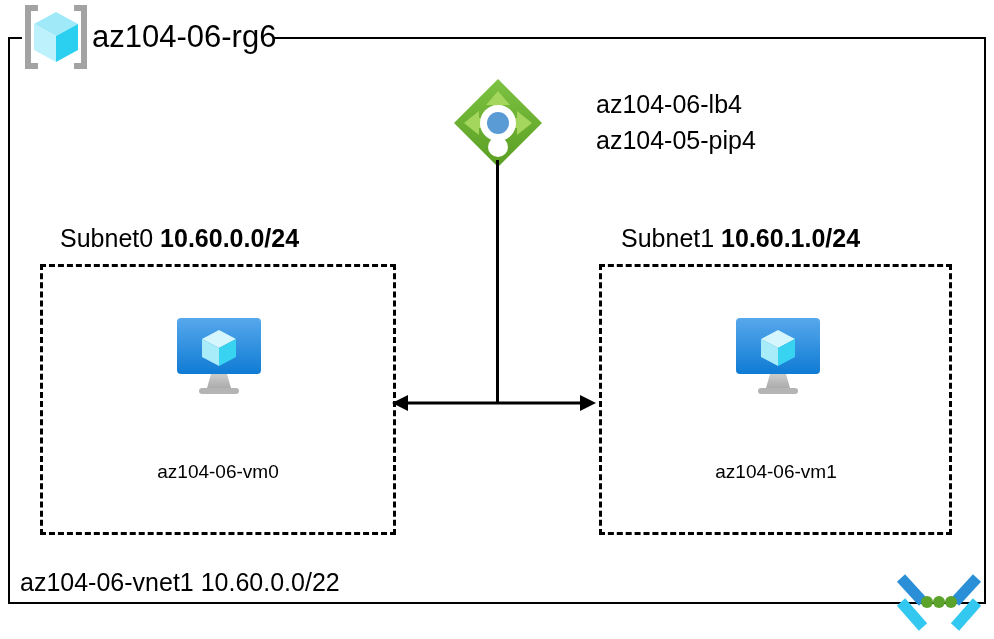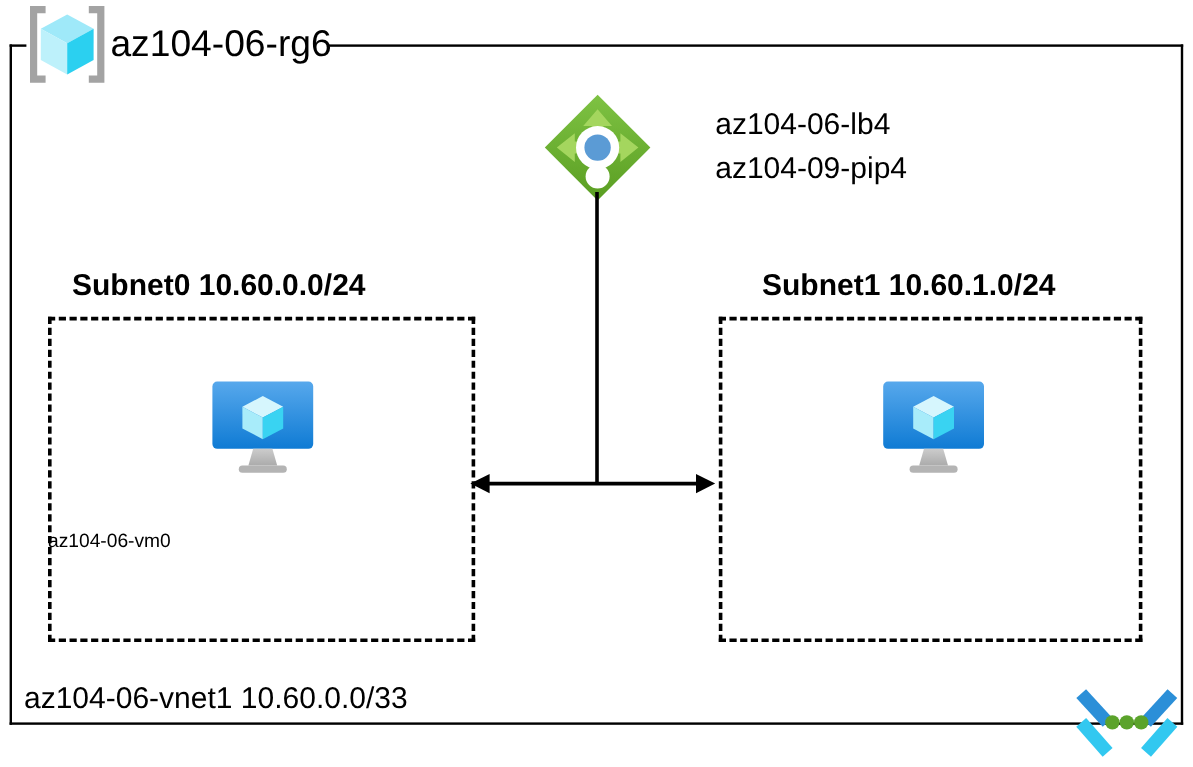--- a/index.html
+++ b/index.html
@@ -109,24 +109,24 @@
   }
 
   
   .subnet-title {
     position: absolute;
     font-size: 25px;
     line-height: 32px;
     white-space: nowrap;
     color: #000000;
   }
-  .subnet-title .name { font-weight: bold; }
+  .subnet-title .name { font-weight: normal; }
   .subnet-title .cidr { font-weight: bold; }
   #subnet0-title { left: 60px; top: 222px; }
-  #subnet1-title { left: 635px; top: 222px; }
+  #subnet1-title { left: 621px; top: 222px; }
 
   
   .subnet-box {
     position: absolute;
     border: 3px dashed #000000;
     box-sizing: border-box;
     background: transparent;
   }
   #subnet0-box { left: 40px;  top: 264px; width: 356px; height: 271px; }
   #subnet1-box { left: 599px; top: 264px; width: 353px; height: 271px; }
@@ -136,23 +136,25 @@
     position: absolute;
     width: 90px;
     height: 80px;
   }
   #vm0-icon { left: 174px; top: 316px; }
   #vm1-icon { left: 733px; top: 316px; }
 
   .vm-labels {
     position: absolute;
     width: 356px;
-    font-size: 16px;
+    text-align: center;
+    font-size: 19px;
     line-height: 36px;
     color: #000000;
+    margin-top: 20px;
   }
   #vm0-labels { left: 40px;  top: 434px; }
   #vm1-labels { left: 598px; top: 434px; }
 
   
   .link-arrow {
     position: absolute;
     left: 390px;
     top: 388px;
     width: 208px;
@@ -223,21 +225,21 @@
       <rect x="42" y="46" width="8" height="22" fill="#ffffff"></rect>
       <circle cx="46" cy="70" r="10" fill="#ffffff"></circle>
 
       <circle cx="46" cy="46" r="18" fill="#ffffff"></circle>
       <circle cx="46" cy="46" r="11" fill="#5b9bd5"></circle>
     </svg>
   </div>
 
   <div class="lb-labels">
     <div>az104-06-lb4</div>
-    <div>az104-09-pip4</div>
+    <div>az104-05-pip4</div>
   </div>
 
   <div class="lb-stem"></div>
 
   <div class="subnet-title" id="subnet0-title">
     <span class="name">Subnet0</span>
     <span class="cidr">10.60.0.0/24</span>
   </div>
 
   <div class="subnet-title" id="subnet1-title">
@@ -291,31 +293,32 @@
       <polygon points="28,23 45,32 45,50 28,41" fill="#a8ecfa"></polygon>
       <polygon points="62,23 62,41 45,50 45,32" fill="#39d3f2"></polygon>
     </svg>
   </div>
 
   <div class="vm-labels" id="vm0-labels">
     <div>az104-06-vm0</div>
   </div>
 
   <div class="vm-labels" id="vm1-labels">
+    <div>az104-06-vm1</div>
   </div>
 
   <div class="link-arrow">
     <svg viewBox="0 0 208 30" width="208" height="30">
       <line x1="14" y1="15" x2="194" y2="15" stroke="#000000" stroke-width="3"></line>
       <polygon points="2,15 18,7 18,23" fill="#000000"></polygon>
       <polygon points="206,15 190,7 190,23" fill="#000000"></polygon>
     </svg>
   </div>
 
-  <div class="vnet-label">az104-06-vnet1 10.60.0.0/33</div>
+  <div class="vnet-label">az104-06-vnet1 10.60.0.0/22</div>
 
   <div class="vnet-icon">
     <svg viewBox="0 0 92 62" width="92" height="62">
 
       <line x1="30" y1="30" x2="8" y2="6" stroke="#2b8fd8" stroke-width="11" stroke-linecap="butt"></line>
 
       <line x1="8" y1="30" x2="30" y2="55" stroke="#32c8f0" stroke-width="11" stroke-linecap="butt"></line>
 
       <line x1="62" y1="30" x2="84" y2="6" stroke="#2b8fd8" stroke-width="11" stroke-linecap="butt"></line>
 

